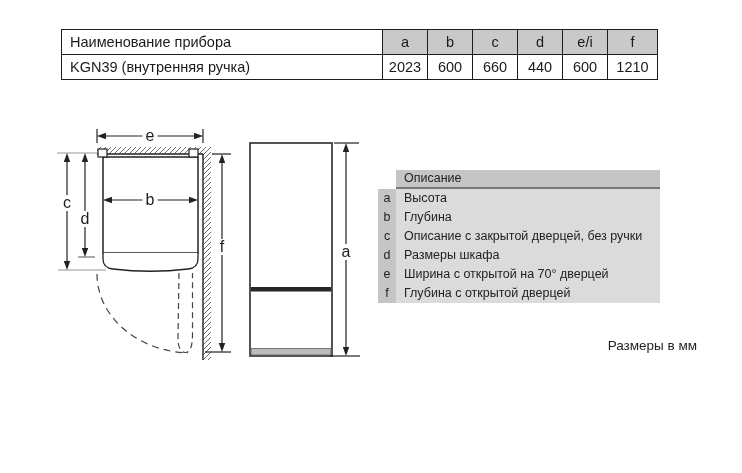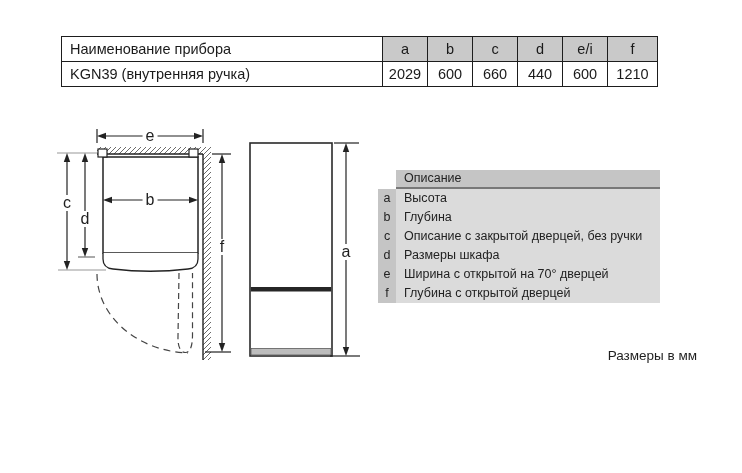--- a/index.html
+++ b/index.html
@@ -2,21 +2,21 @@
 <html><head>
 <meta charset="utf-8">
 <style>
   html,body{margin:0;padding:0;background:#fff;}
   .page{
     position:relative;width:742px;height:473px;background:#ffffff;overflow:hidden;
     font-family:"Liberation Sans", sans-serif;color:#1a1a1a;
   }
   
   table.spec{
-    position:absolute;left:61px;top:36px;border-collapse:collapse;table-layout:fixed;
+    position:absolute;left:61px;top:29px;border-collapse:collapse;table-layout:fixed;
   }
   table.spec th, table.spec td{
     border:1.5px solid #1d1d1d;height:24px;padding:0;font-weight:normal;
     font-size:14.5px;text-align:center;white-space:nowrap;overflow:hidden;
   }
   table.spec .name-col{width:312px;text-align:left;padding-left:8px;}
   table.spec th.letter{background:#c9c9c9;}
   table.spec td{background:#ffffff;margin-top:20px;}
   
   svg{position:absolute;}
@@ -25,21 +25,21 @@
     padding:0 3px;font-size:16px;line-height:16px;color:#1f1f1f;
   }
   
   .legend{position:absolute;font-size:12.5px;line-height:19px;color:#222;}
   .lg-row{display:flex;height:19px;}
   .lg-key{width:18px;background:#c5c5c5;text-align:center;flex:0 0 18px;}
   .lg-desc{flex:1;background:#dbdbdb;padding-left:8px;white-space:nowrap;overflow:hidden;}
   .lg-head .lg-key{background:transparent;}
   .lg-head .lg-desc{background:#c5c5c5;border-bottom:2px solid #787878;height:17px;line-height:17px;}
   
-  .note{position:absolute;top:348px;right:45px;font-size:13.5px;color:#1f1f1f;}
+  .note{position:absolute;top:338px;right:45px;font-size:13.5px;color:#1f1f1f;}
 </style>
 </head>
 <body>
 
 <div class="page">
 
   <table class="spec">
     <colgroup>
       <col style="width:312px">
         <col style="width:45px">
@@ -54,21 +54,21 @@
       <th class="name-col">Наименование прибора</th>
       <th class="letter">a</th>
       <th class="letter">b</th>
       <th class="letter">c</th>
       <th class="letter">d</th>
       <th class="letter">e/i</th>
       <th class="letter">f</th>
     </tr>
     <tr>
       <td class="name-col">KGN39 (внутренняя ручка)</td>
-      <td>2029</td>
+      <td>2023</td>
       <td>600</td>
       <td>660</td>
       <td>440</td>
       <td>600</td>
       <td>1210</td>
     </tr>
   </tbody>
     </table>
 
   <svg style="left:55px;top:123px" width="180" height="245" viewBox="0 0 180 245">

